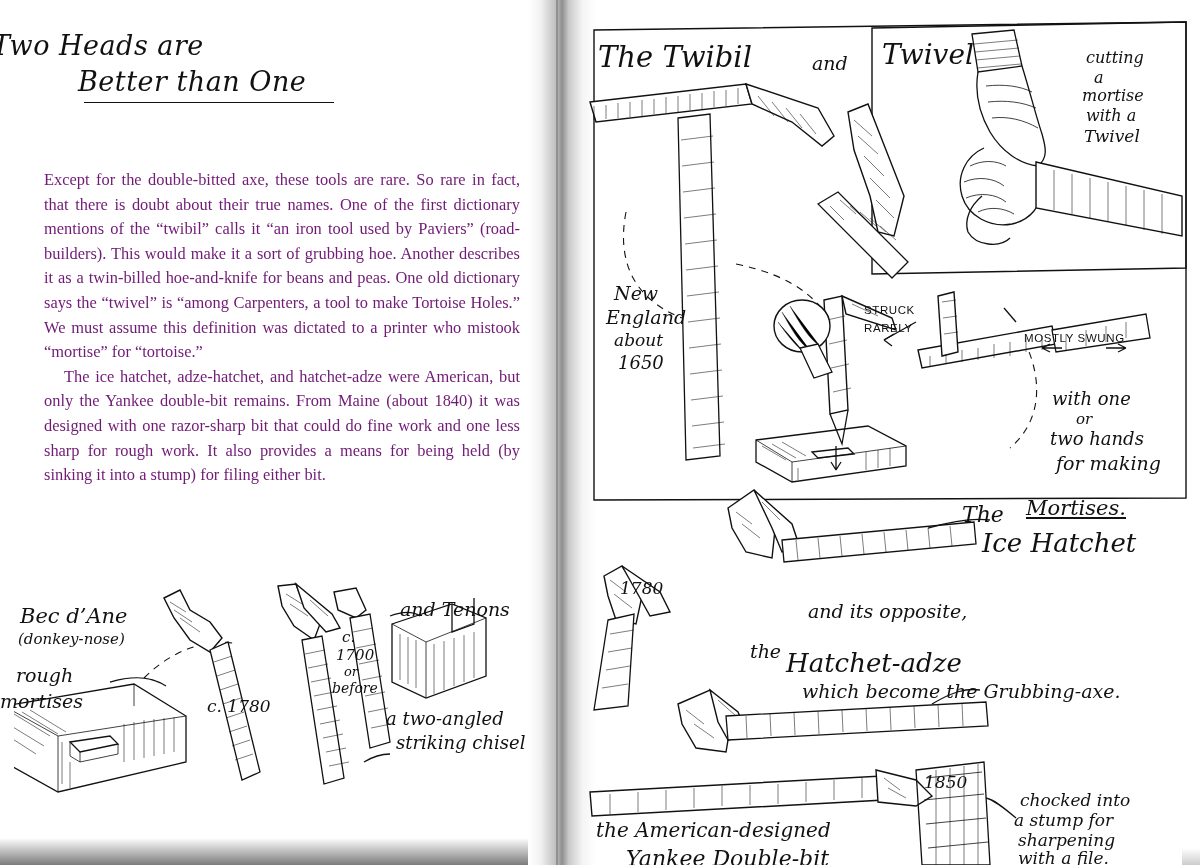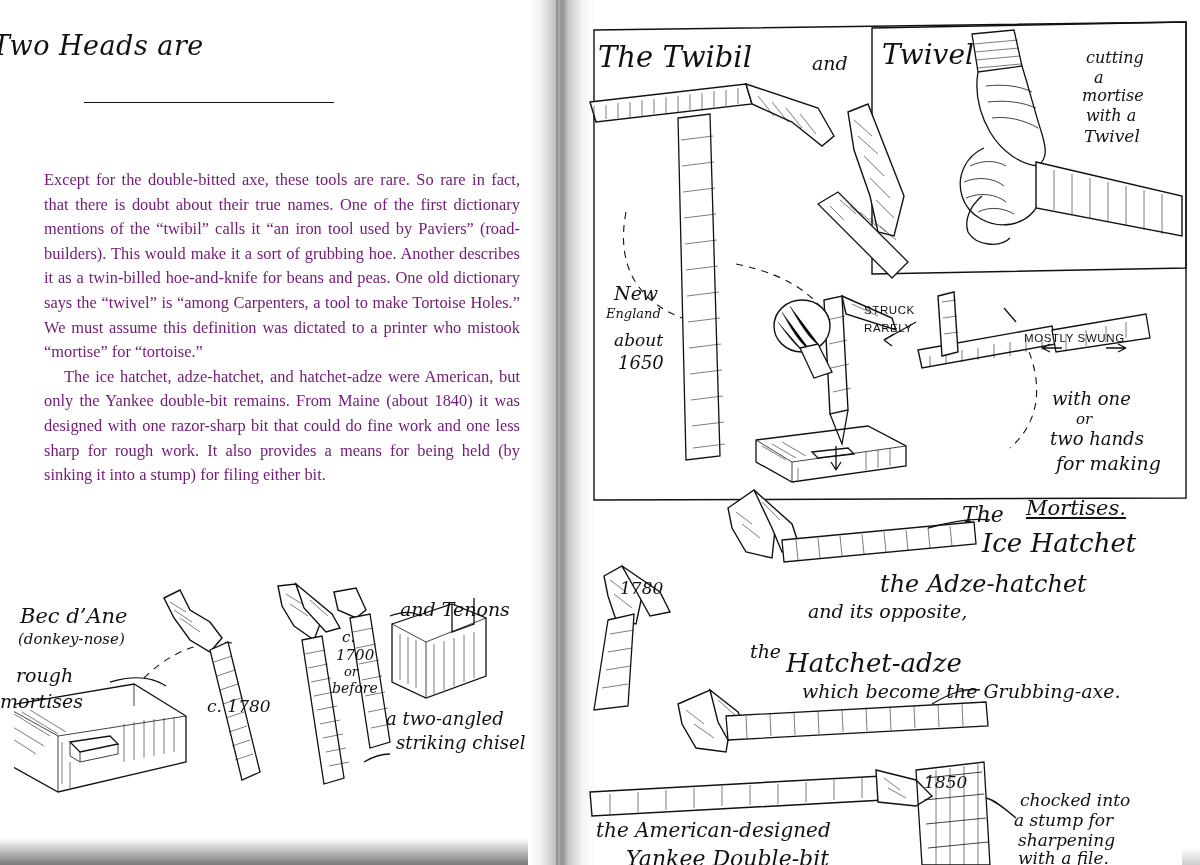--- a/index.html
+++ b/index.html
@@ -51,20 +51,21 @@
 </style>
 </head>
 <body>
 
 <div id="page">
 
   <div class="left-page">
 
     <div class="title-script">
       <div class="title-l1">Two Heads are</div>
+      <div class="title-l2">Better than One</div>
       <div class="title-underline"></div>
     </div>
 
     <div class="body-col">
       <p>Except for the double-bitted axe, these tools are rare. So rare in fact, that there is doubt about their true names. One of the first dictionary mentions of the “twibil” calls it “an iron tool used by Paviers” (road-builders). This would make it a sort of grubbing hoe. Another describes it as a twin-billed hoe-and-knife for beans and peas. One old dictionary says the “twivel” is “among Carpenters, a tool to make Tortoise Holes.” We must assume this definition was dictated to a printer who mistook “mortise” for “tortoise.”</p>
       <p class="indent">The ice hatchet, adze-hatchet, and hatchet-adze were American, but only the Yankee double-bit remains. From Maine (about 1840) it was designed with one razor-sharp bit that could do fine work and one less sharp for rough work. It also provides a means for being held (by sinking it into a stump) for filing either bit.</p>
     </div>
 
     <div class="figL">
       <svg width="528" height="272" viewBox="0 0 528 272">
@@ -435,38 +436,37 @@
       <div class="lbl hand" style="left:226px;top:52px;font-size:19px;">and</div>
       <div class="lbl hand" style="left:296px;top:38px;font-size:28px;">Twivel</div>
 
       <div class="lbl hand" style="left:500px;top:48px;font-size:16px;">cutting</div>
       <div class="lbl hand" style="left:508px;top:68px;font-size:16px;">a</div>
       <div class="lbl hand" style="left:496px;top:86px;font-size:16px;">mortise</div>
       <div class="lbl hand" style="left:500px;top:106px;font-size:16px;">with a</div>
       <div class="lbl hand" style="left:498px;top:126px;font-size:17px;">Twivel</div>
 
       <div class="lbl hand" style="left:28px;top:282px;font-size:19px;">New</div>
-      <div class="lbl hand" style="left:20px;top:306px;font-size:13px;">England</div>
+      <div class="lbl hand" style="left:20px;top:306px;font-size:19px;">England</div>
       <div class="lbl hand" style="left:28px;top:330px;font-size:17px;">about</div>
       <div class="lbl hand" style="left:32px;top:352px;font-size:18px;">1650</div>
 
       <div class="lbl sans-cap" style="left:278px;top:304px;">STRUCK</div>
       <div class="lbl sans-cap" style="left:278px;top:322px;">RARELY</div>
       <div class="lbl sans-cap" style="left:438px;top:332px;">MOSTLY SWUNG</div>
 
       <div class="lbl hand" style="left:466px;top:388px;font-size:18px;">with one</div>
       <div class="lbl hand" style="left:490px;top:410px;font-size:15px;">or</div>
       <div class="lbl hand" style="left:464px;top:428px;font-size:18px;">two hands</div>
       <div class="lbl hand" style="left:470px;top:452px;font-size:19px;">for making</div>
       <div class="lbl hand" style="left:440px;top:496px;font-size:21px;text-decoration:underline;">Mortises.</div>
 
       <div class="lbl hand" style="left:34px;top:578px;font-size:17px;">1780</div>
       <div class="lbl hand" style="left:376px;top:502px;font-size:22px;">The</div>
       <div class="lbl hand" style="left:396px;top:528px;font-size:26px;">Ice Hatchet</div>
-      <div class="lbl hand" style="left:294px;top:570px;font-size:24px;">the Adze-hatchet</div>
       <div class="lbl hand" style="left:222px;top:600px;font-size:19px;">and its opposite,</div>
       <div class="lbl hand" style="left:164px;top:640px;font-size:19px;">the</div>
       <div class="lbl hand" style="left:200px;top:648px;font-size:26px;">Hatchet-adze</div>
       <div class="lbl hand" style="left:216px;top:680px;font-size:19px;">which become the Grubbing-axe.</div>
 
       <div class="lbl hand" style="left:306px;top:772px;font-size:17px;margin-left:32px;">1850</div>
       <div class="lbl hand" style="left:10px;top:818px;font-size:20px;">the American-designed</div>
       <div class="lbl hand" style="left:40px;top:846px;font-size:22px;">Yankee Double-bit</div>
 
       <div class="lbl hand" style="left:434px;top:790px;font-size:17px;">chocked into</div>

